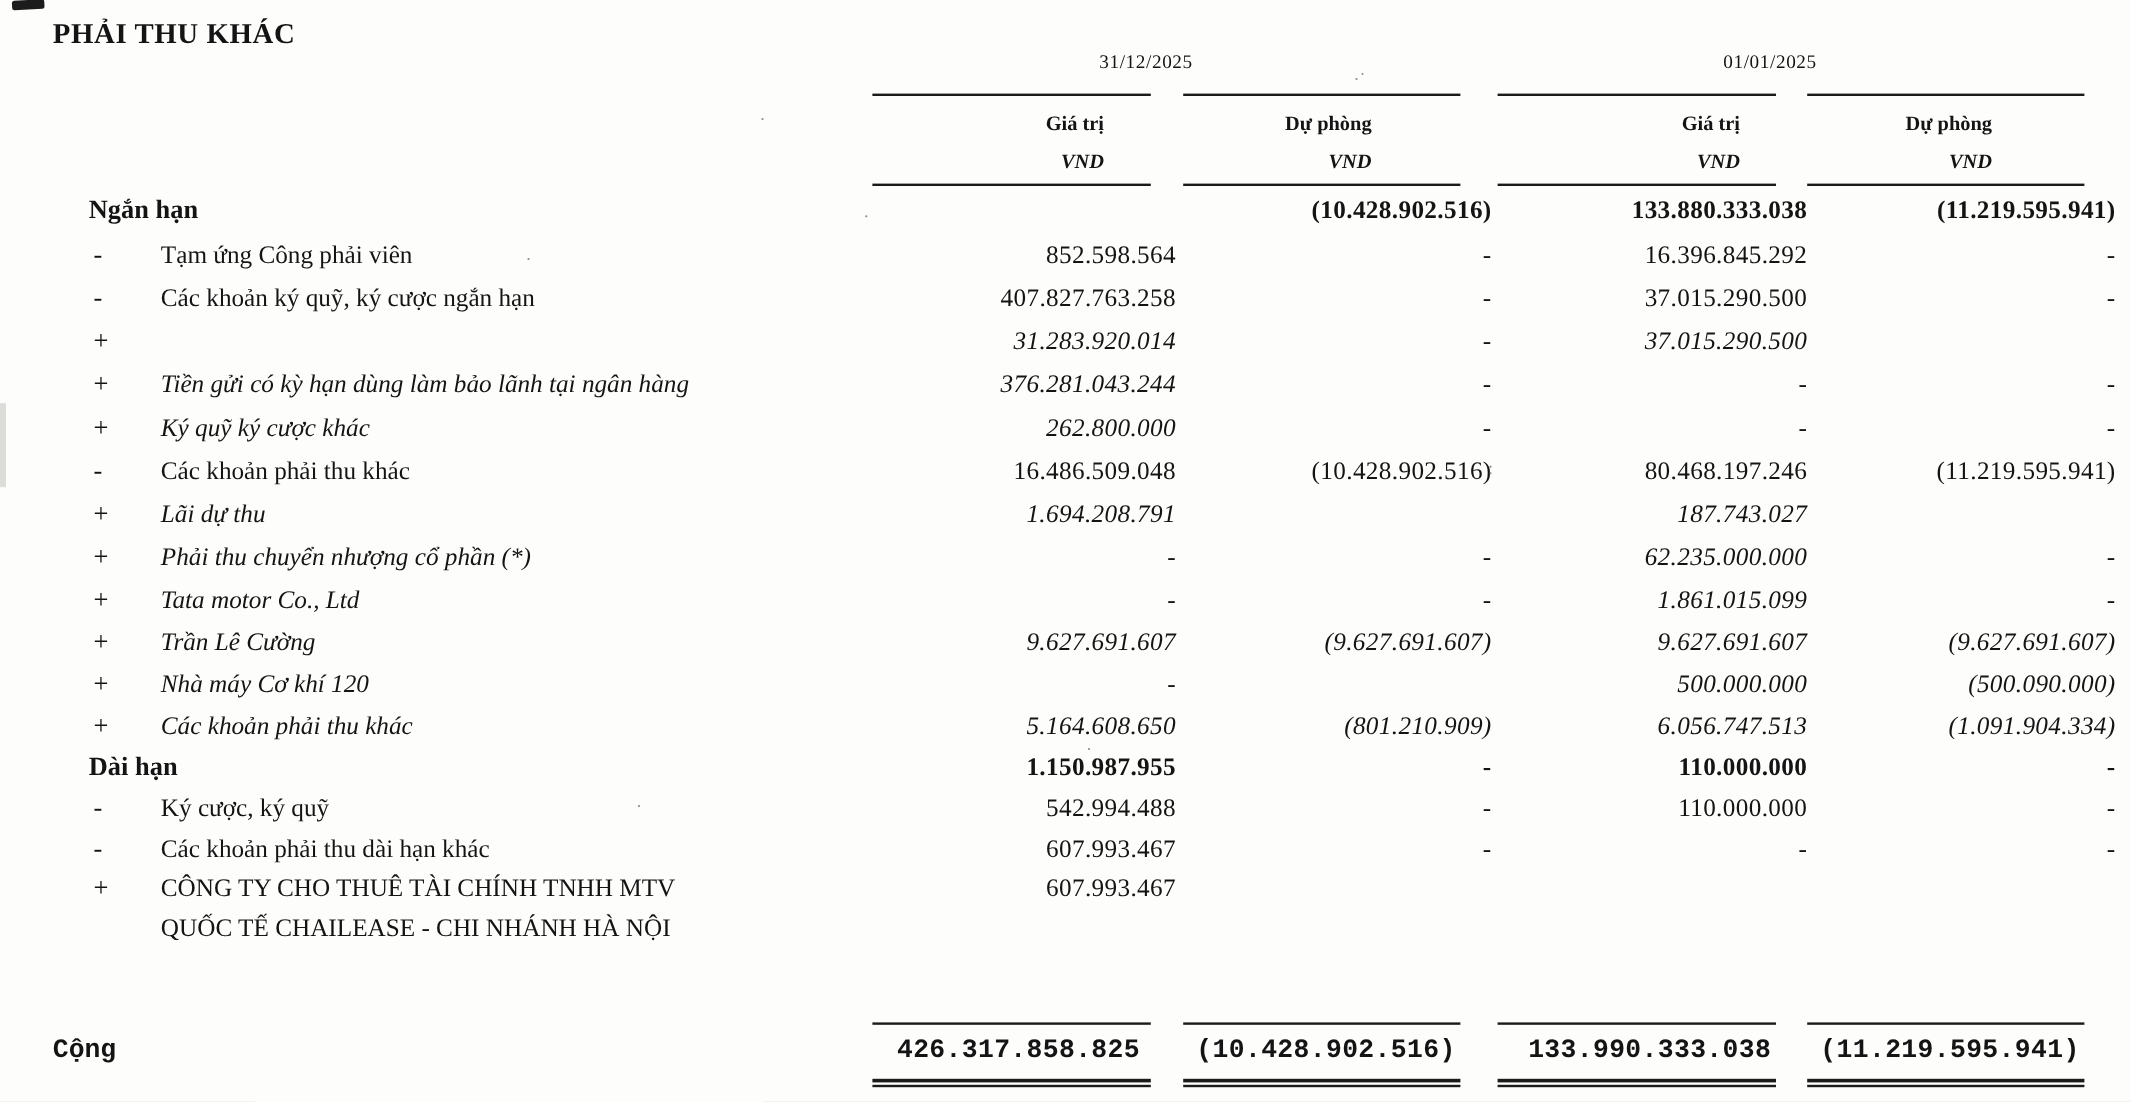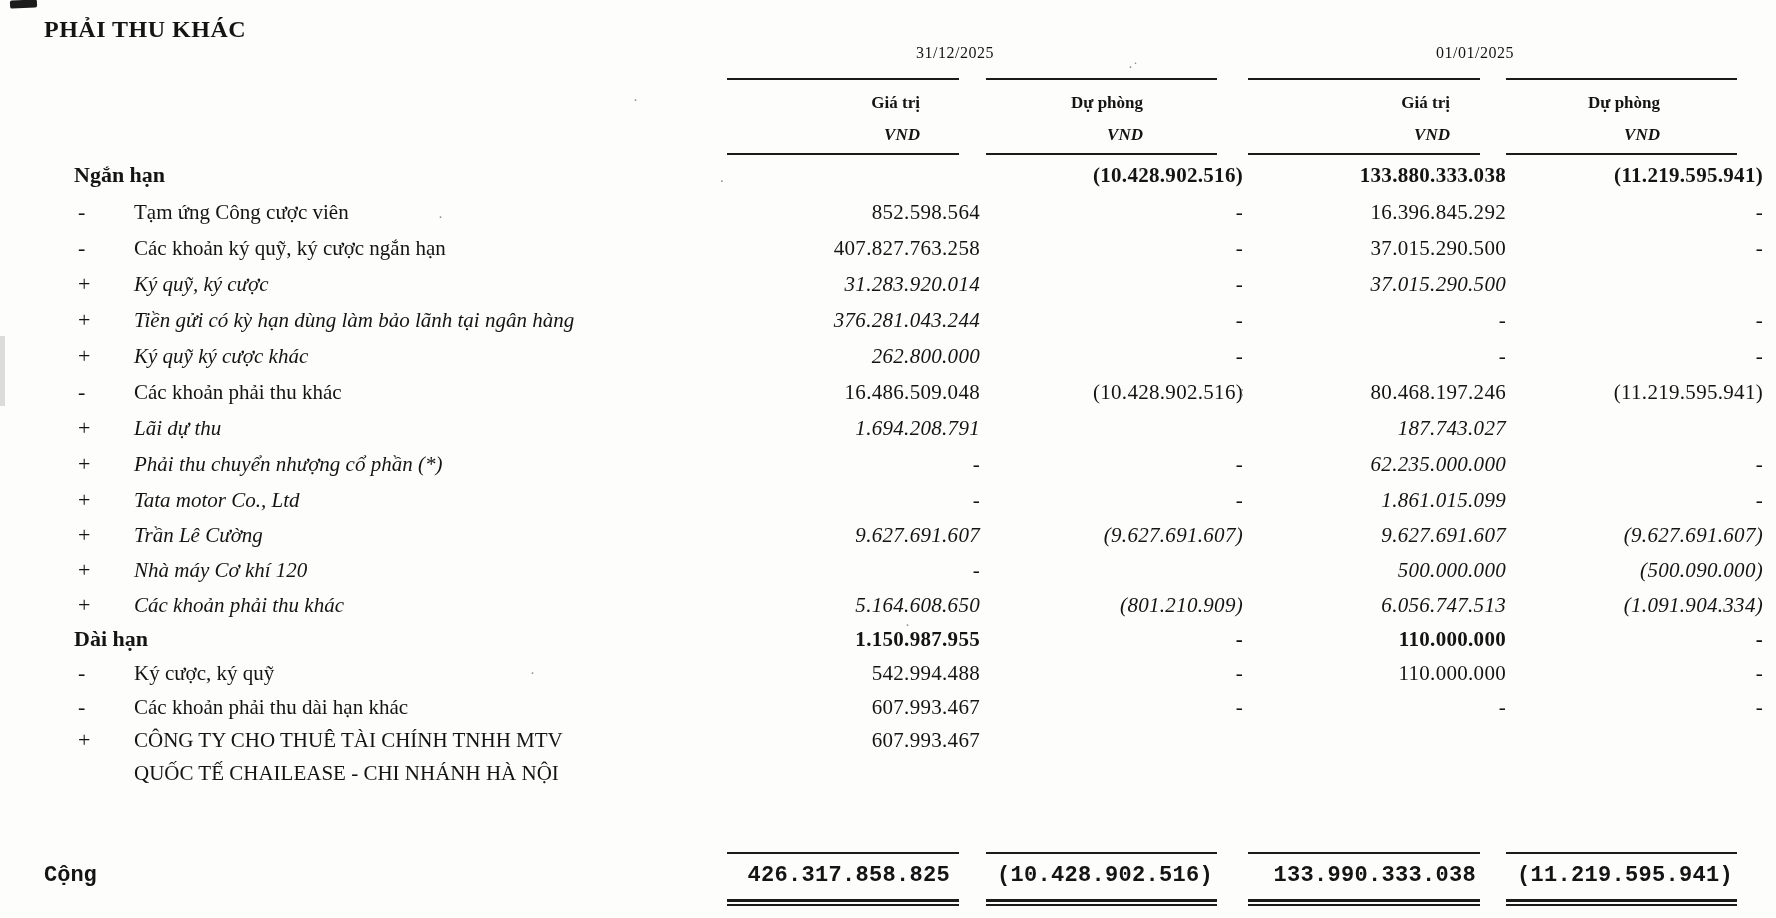--- a/index.html
+++ b/index.html
@@ -98,37 +98,36 @@
   <div id="rows">
       <div class="row bold" style="top: 158px;">
         <span class="marker"></span>
         <span class="label">Ngắn hạn</span>
         <span class="val v1">(10.428.902.516)</span>
         <span class="val v2">133.880.333.038</span>
         <span class="val v3">(11.219.595.941)</span>
       </div>
       <div class="row normal" style="top: 195px;">
         <span class="marker">-</span>
-        <span class="label">Tạm ứng Công cược viên</span>
+        <span class="label">Tạm ứng Công phải viên</span>
         <span class="val v0">852.598.564</span>
         <span class="val v1">-</span>
         <span class="val v2">16.396.845.292</span>
         <span class="val v3">-</span>
       </div>
       <div class="row normal" style="top: 231px;">
         <span class="marker">-</span>
         <span class="label">Các khoản ký quỹ, ký cược ngắn hạn</span>
         <span class="val v0">407.827.763.258</span>
         <span class="val v1">-</span>
         <span class="val v2">37.015.290.500</span>
         <span class="val v3">-</span>
       </div>
       <div class="row italic" style="top: 267px;">
         <span class="marker">+</span>
-        <span class="label">Ký quỹ, ký cược</span>
         <span class="val v0">31.283.920.014</span>
         <span class="val v1">-</span>
         <span class="val v2">37.015.290.500</span>
         <span class="val v3"></span>
       </div>
       <div class="row italic" style="top: 303px;">
         <span class="marker">+</span>
         <span class="label">Tiền gửi có kỳ hạn dùng làm bảo lãnh tại ngân hàng</span>
         <span class="val v0">376.281.043.244</span>
         <span class="val v1">-</span>

